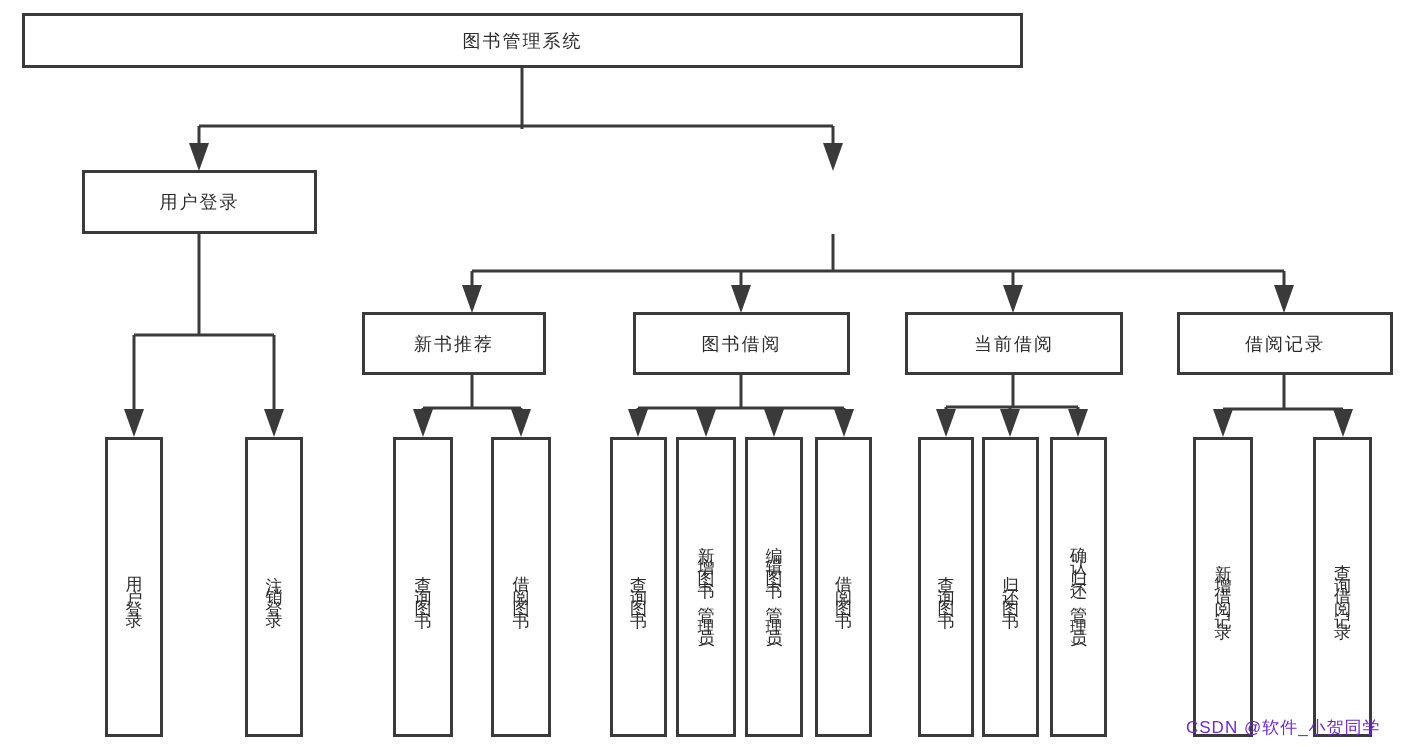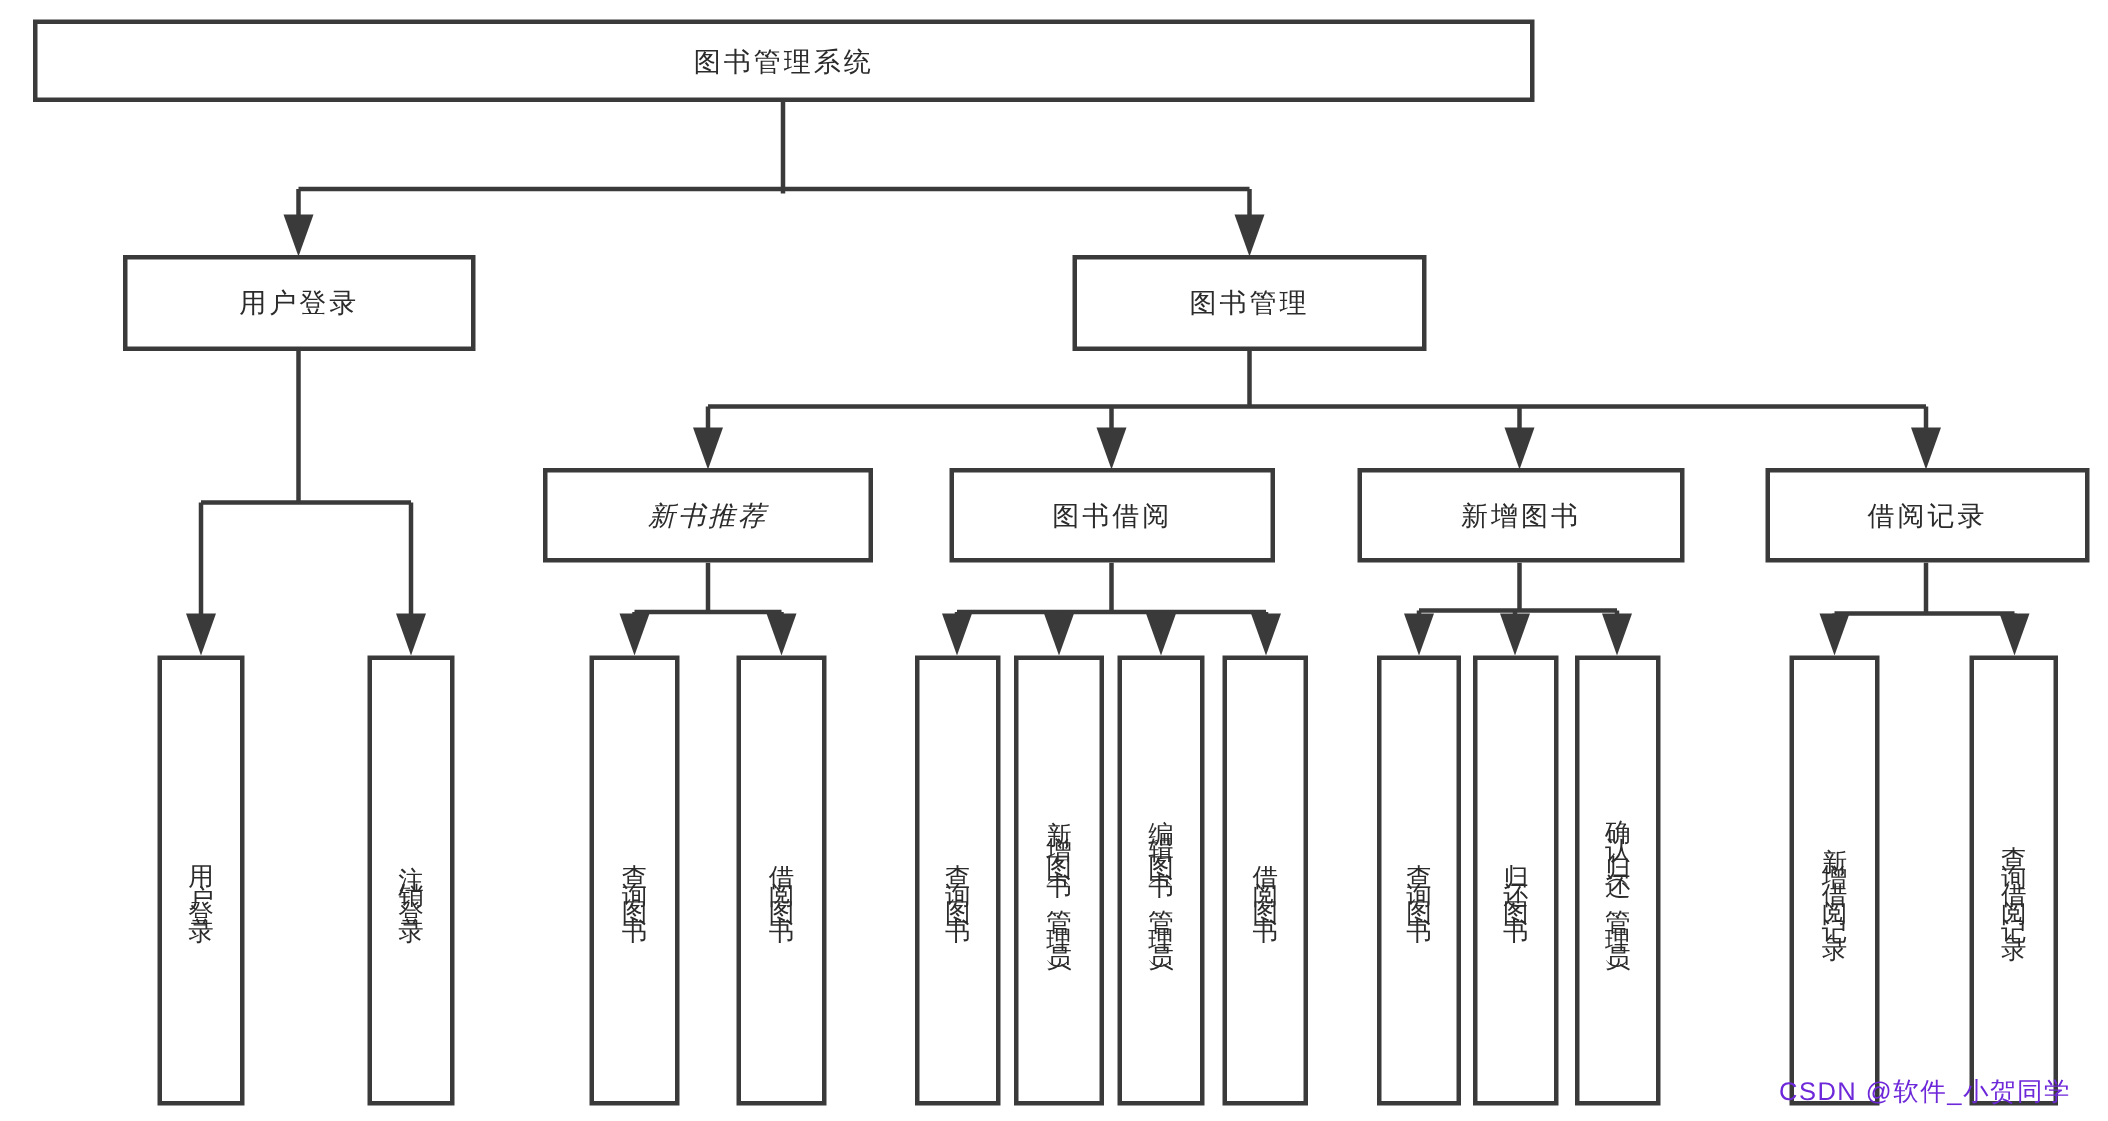--- a/index.html
+++ b/index.html
@@ -112,25 +112,24 @@
       <line x1="1223" y1="409" x2="1343" y2="409" stroke="#3a3a3a" stroke-width="3"></line>
       <line x1="1223" y1="409" x2="1223" y2="413" stroke="#3a3a3a" stroke-width="3"></line>
       <polygon points="1213,409 1233,409 1223,437" fill="#3a3a3a"></polygon>
       <line x1="1343" y1="409" x2="1343" y2="413" stroke="#3a3a3a" stroke-width="3"></line>
       <polygon points="1333,409 1353,409 1343,437" fill="#3a3a3a"></polygon>
     </svg>
 
   <div class="node hnode" style="left:22px; top:13px; width:1001px; height:55px;">图书管理系统</div>
 
   <div class="node hnode" style="left:82px; top:170px; width:235px; height:64px;">用户登录</div>
-  <div class="node hnode" style="left:715px; top:170px; width:236px; height:64px;">图书管理</div>
 
-  <div class="node hnode" style="left:362px; top:312px; width:220px; height:63px;font-style:italic;">新书推荐</div>
+  <div class="node hnode" style="left:362px; top:312px; width:184px; height:63px;">新书推荐</div>
   <div class="node hnode" style="left:633px; top:312px; width:217px; height:63px;text-align:right;">图书借阅</div>
-  <div class="node hnode" style="left:905px; top:312px; width:218px; height:63px;">新增图书</div>
+  <div class="node hnode" style="left:905px; top:312px; width:218px; height:63px;">当前借阅</div>
   <div class="node hnode" style="left:1177px; top:312px; width:216px; height:63px;">借阅记录</div>
 
   <div class="node vnode" style="left:105px; top:437px; width:58px; height:300px;">用户登录</div>
   <div class="node vnode" style="left:245px; top:437px; width:58px; height:300px;">注销登录</div>
 
   <div class="node vnode" style="left:393px; top:437px; width:60px; height:300px;">查询图书</div>
   <div class="node vnode" style="left:491px; top:437px; width:60px; height:300px;">借阅图书</div>
 
   <div class="node vnode" style="left:610px; top:437px; width:57px; height:300px;">查询图书</div>
   <div class="node vnode" style="left:676px; top:437px; width:60px; height:300px;">新增图书（管理员）</div>

